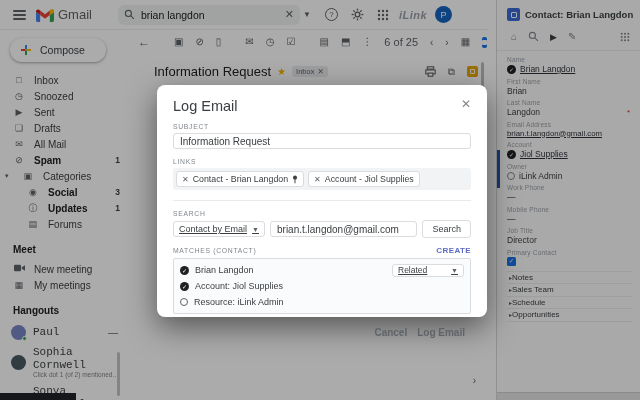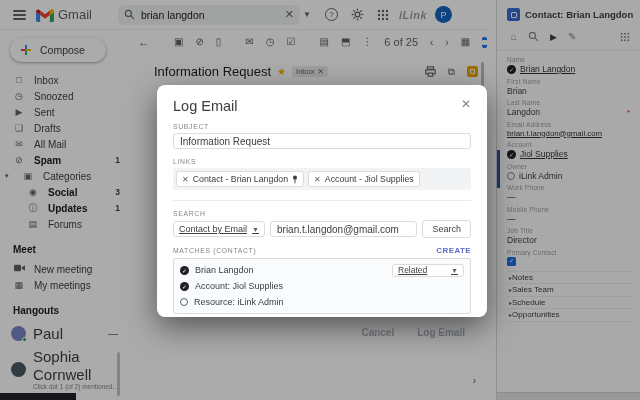--- a/index.html
+++ b/index.html
@@ -41,21 +41,21 @@
   .nav-ico{width:12px;text-align:center;font-size:9px;color:#5f6368;flex:none;line-height:1;}
   .nav-label{font-size:10px;color:#3c4043;flex:1;white-space:nowrap;}
   .nav-item.bold .nav-label{font-weight:bold;color:#202124;}
   .nav-count{font-size:8.5px;color:#3c4043;padding-right:10px;font-weight:bold;}
   .caret{font-size:7px;color:#5f6368;width:8px;margin-left:-8px;}
   .sechead{font-size:10px;color:#202124;font-weight:bold;padding:12px 0 6px 13px;}
   .hg-row{display:flex;align-items:center;gap:7px;padding:3px 8px 3px 11px;cursor:pointer;}
   .hg-av{width:15px;height:15px;border-radius:50%;position:relative;flex:none;}
   .hg-av .dot{position:absolute;right:-1px;bottom:-1px;width:5px;height:5px;border-radius:50%;
     background:var(--presence-green);border:1px solid #fff;}
-  .hg-name{font-size:15px;color:#3c4043;line-height:1.15;}
+  .hg-name{font-size:11px;color:#3c4043;line-height:1.15;font-family:Liberation Mono, monospace;}
   .hg-sub{font-size:6.5px;color:#80868b;line-height:1.2;max-width:86px;overflow:hidden;white-space:nowrap;text-overflow:ellipsis;}
   .hg-sub.link{text-decoration:underline;}
   .hg-min{margin-left:auto;color:#5f6368;font-size:10px;padding-right:4px;}
   .hg-scroll{position:absolute;right:10px;top:322px;width:3px;height:44px;background:#c2c6ca;border-radius:2px;}
   .dark-strip{position:absolute;left:0;bottom:0;width:76px;height:7px;background:#15171a;z-index:60;}
 
   
   .main{position:absolute;left:130px;top:30px;right:152px;bottom:0;background:#fff;z-index:1;}
   .mtoolbar{display:flex;align-items:center;gap:12px;height:24px;padding:0 8px;color:#5f6368;}
   .tico{font-size:10px;line-height:1;cursor:pointer;}
@@ -126,21 +126,21 @@
     padding:0 5px;font-size:9px;color:#3c4043;gap:5px;cursor:pointer;background:#fff;text-decoration:underline;}
   .m-select .dd{font-size:7px;color:#5f6368;margin-left:auto;}
   .srow .m-input{flex:1;}
   .btn{border:1px solid #dadce0;border-radius:3px;background:#fff;height:18px;padding:0 9px;
     font-size:9px;color:#3c4043;font-family:inherit;cursor:pointer;}
   .matchhead{display:flex;align-items:center;margin:8px 0 3px;}
   .create{margin-left:auto;font-size:8px;font-weight:bold;color:var(--create-link);letter-spacing:.4px;cursor:pointer;}
   .matchbox{border:1px solid #dadce0;background:#fafbfc;border-radius:2px;padding:3px 6px;height:56px;}
   .mrow{display:flex;align-items:center;gap:6px;height:16px;font-size:9px;color:#3c4043;}
   .mrow .m-select{height:13px;font-size:8.5px;width:72px;margin-left:auto;}
-  .m-footer{display:flex;justify-content:flex-end;gap:23px;margin-top:13px;padding-right:6px;}
+  .m-footer{display:flex;justify-content:flex-end;gap:10px;margin-top:13px;padding-right:6px;}
   .txtbtn{font-size:10px;color:#5f6368;font-weight:bold;cursor:pointer;background:none;border:none;font-family:inherit;}
 </style>
 </head>
 <body>
 
 <div class="screen">
 
   <div class="gheader">
     <div class="hamburger">
         <i></i>

